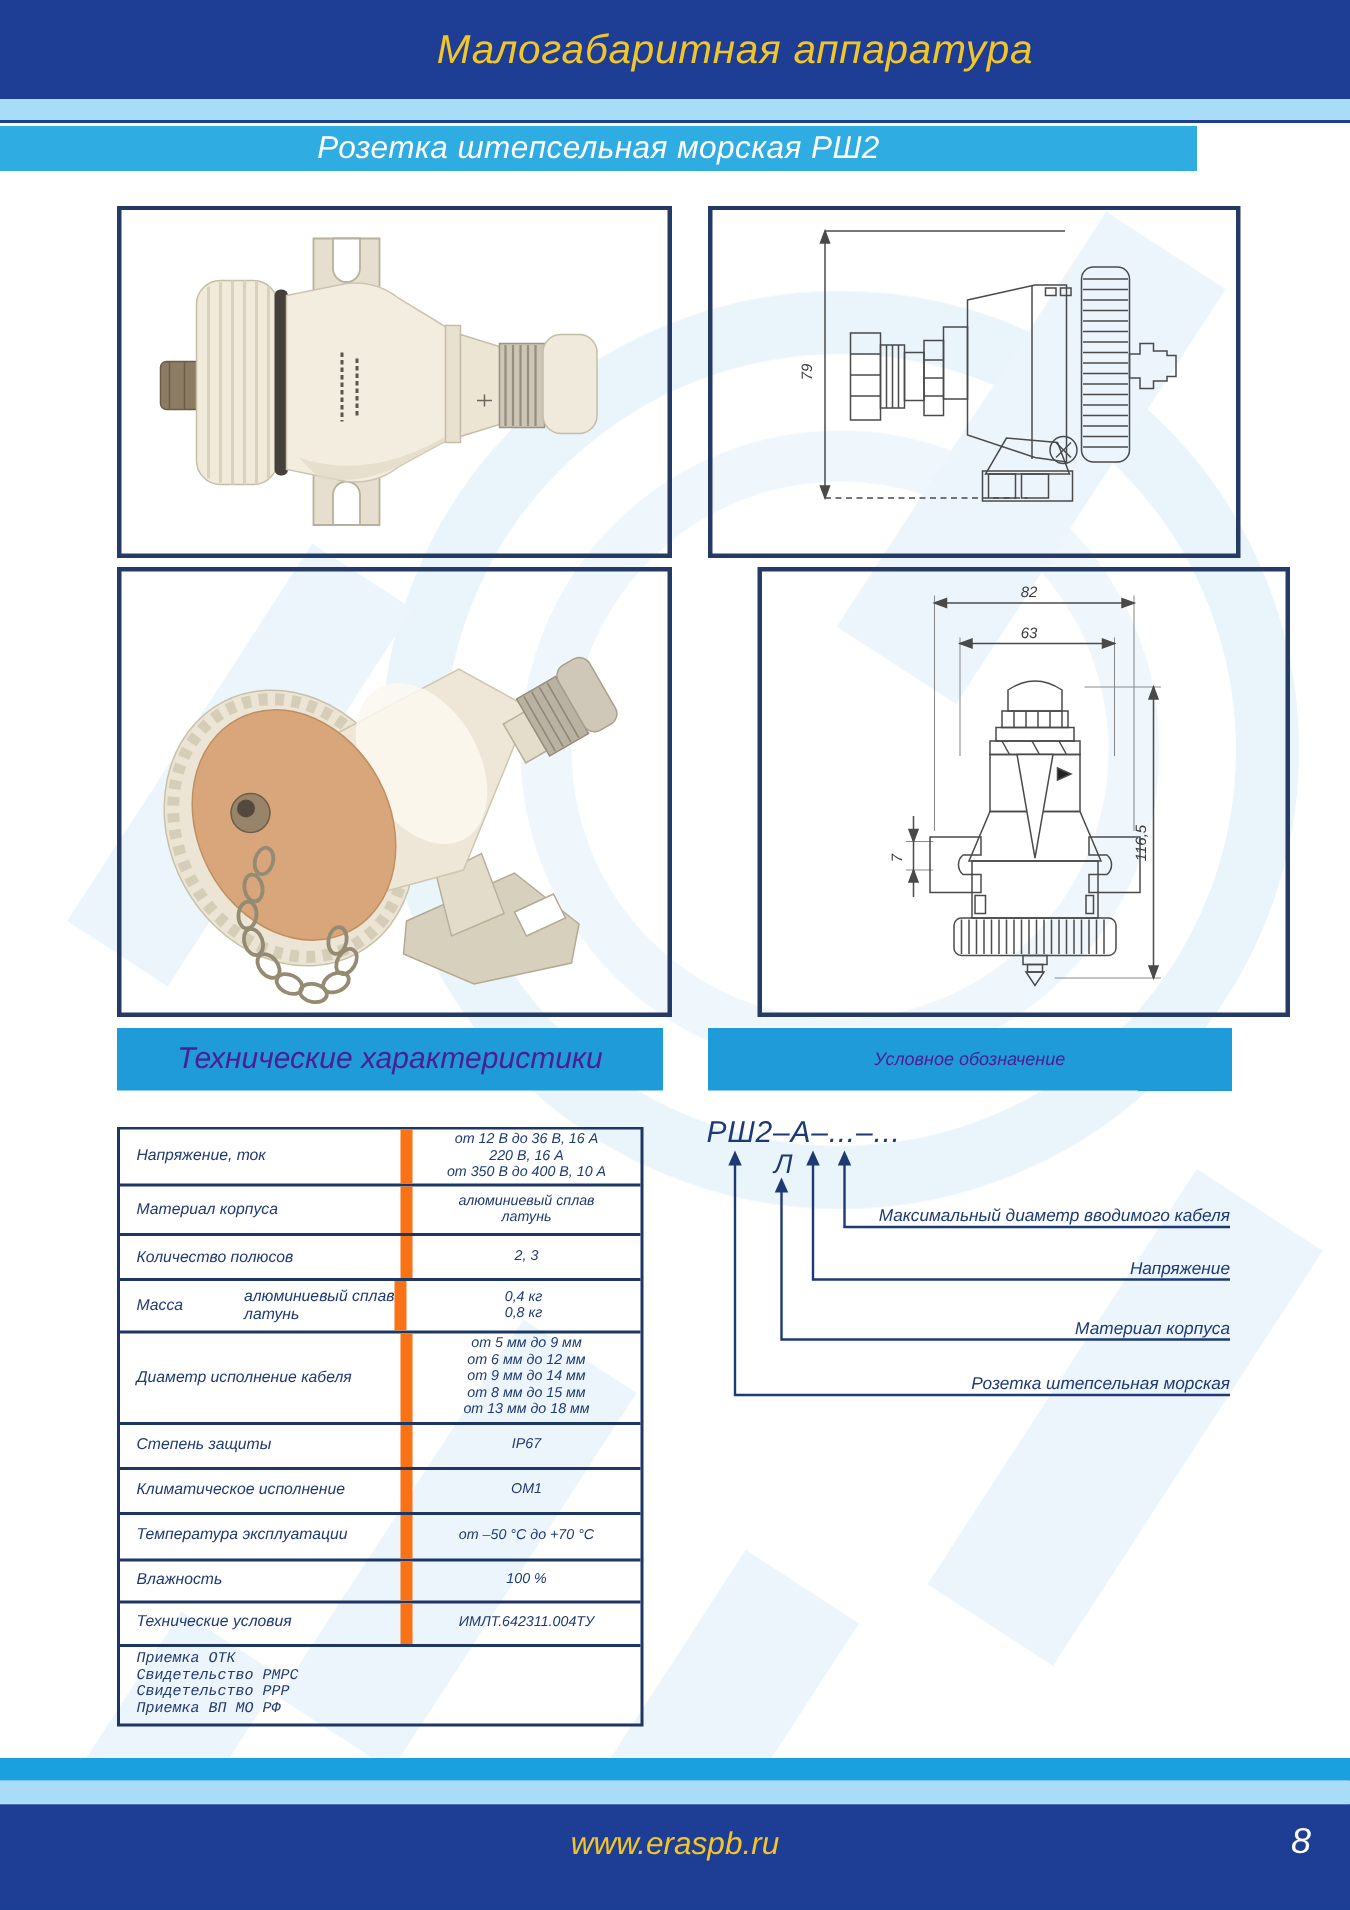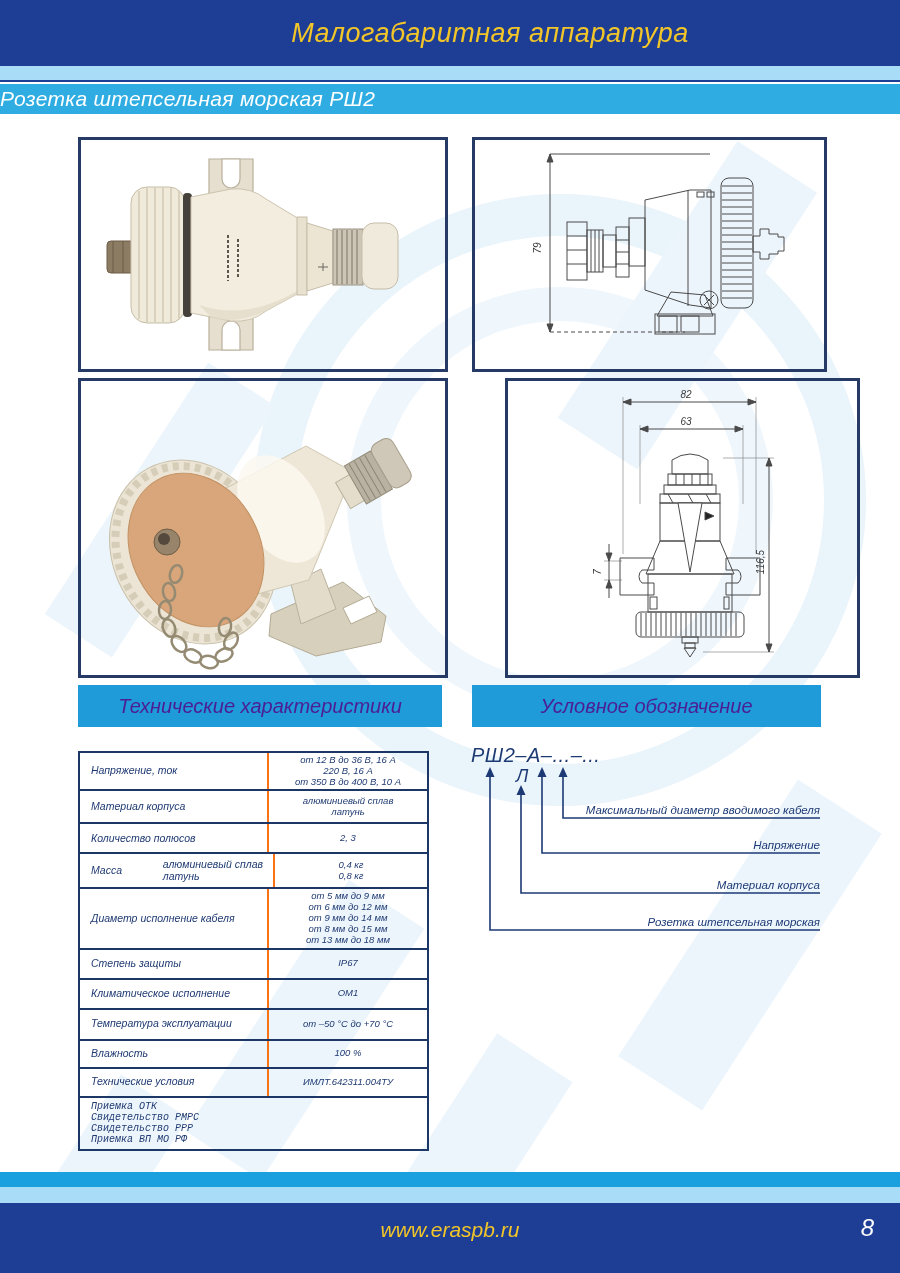--- a/index.html
+++ b/index.html
@@ -3,47 +3,47 @@
 <meta charset="utf-8">
 <style>
   html,body{margin:0;padding:0;}
   body{width:900px;height:1273px;position:relative;background:#ffffff;overflow:hidden;
        font-family:"Liberation Sans",sans-serif;}
   .abs{position:absolute;}
   
   .top-bar{left:0;top:0;width:900px;height:66px;background:#1d3e94;display:flex;align-items:center;justify-content:center;padding-left:40px;}
   .top-title{color:#f2c528;font-style:italic;font-size:27px;letter-spacing:.5px;}
   .top-stripe{left:0;top:66px;width:900px;height:14px;background:#a9dcf6;border-bottom:2px solid #1d3e94;}
-  .product-bar{left:0;top:84px;width:900px;height:30px;background:#2fade2;display:flex;align-items:center;justify-content:flex-start;}
+  .product-bar{left:0;top:84px;width:798px;height:30px;background:#2fade2;display:flex;align-items:center;justify-content:center;}
   .product-title{color:#ffffff;font-style:italic;font-size:21px;letter-spacing:.3px;}
   .f-stripe1{left:0;top:1172px;width:900px;height:15px;background:#1aa0de;}
   .f-stripe2{left:0;top:1187px;width:900px;height:16px;background:#a9dcf6;}
   .f-bar{left:0;top:1203px;width:900px;height:70px;background:#1d3e94;}
   .f-url{left:0;top:1218px;width:900px;text-align:center;color:#f2c528;font-style:italic;font-size:21px;}
   .f-page{right:26px;top:1214px;color:#ffffff;font-style:italic;font-size:24px;}
   
   .panel{border:3px solid #263a66;background:transparent;}
   .panel svg{display:block;width:100%;height:100%;}
   .p1{left:78px;top:137px;width:364px;height:229px;}
   .p2{left:472px;top:137px;width:349px;height:229px;}
   .p3{left:78px;top:378px;width:364px;height:294px;}
   .p4{left:472px;top:378px;width:349px;height:294px;margin-left:33px;}
   
   .sec{background:#1e9bd8;color:#4c1d95;font-style:italic;display:flex;align-items:center;justify-content:center;}
   .sec-left{left:78px;top:685px;width:364px;height:42px;font-size:20px;}
-  .sec-right{left:472px;top:685px;width:349px;height:42px;font-size:20px;align-items:center;}
+  .sec-right{left:472px;top:685px;width:349px;height:42px;font-size:12px;align-items:center;}
   
   .spec-table{left:78px;top:751px;width:347px;border:2px solid #1c3766;background:transparent;color:#1f3a72;font-style:italic;}
   .trow{display:flex;border-top:2px solid #1c3766;align-items:stretch;}
   .trow:first-child{border-top:none;}
   .tlabel{width:172px;padding:2px 4px 2px 11px;display:flex;align-items:center;font-size:10.5px;line-height:1.1;}
-  .tvalue{flex:1;border-left:2px solid #f97316;display:flex;align-items:center;justify-content:center;
+  .tvalue{flex:1;border-left:8px solid #f97316;display:flex;align-items:center;justify-content:center;
           text-align:center;font-size:9.5px;line-height:1.14;padding:2px 2px;}
   .pre{white-space:pre-line;}
-  .masa{justify-content:space-between;padding-right:10px;}
+  .masa{justify-content:space-between;padding-right:0;}
   .r0{min-height:34px}.r1{min-height:31px}.r2{min-height:28px}.r3{min-height:33px}.r4{min-height:52px}
   .r5{min-height:28px}.r6{min-height:28px}.r7{min-height:29px}.r8{min-height:26px}.r9{min-height:27px}
   .tnote{min-height:45px;padding:3px 4px 3px 11px;font-size:10px;line-height:11px;display:flex;align-items:center;font-family:Liberation Mono, monospace;}
   
   .des-code{left:471px;top:744px;color:#1d3a75;font-style:italic;font-size:20px;letter-spacing:.5px;}
   .des-sub{left:516px;top:766px;color:#1d3a75;font-style:italic;font-size:18px;}
   .des-svg{left:470px;top:738px;}
   .des-svg text{font-family:"Liberation Sans",sans-serif;font-style:italic;font-size:11.5px;fill:#1d3a75;}
   
   .dwg text{font-family:"Liberation Sans",sans-serif;font-style:italic;font-size:10px;fill:#3a3a3a;}

